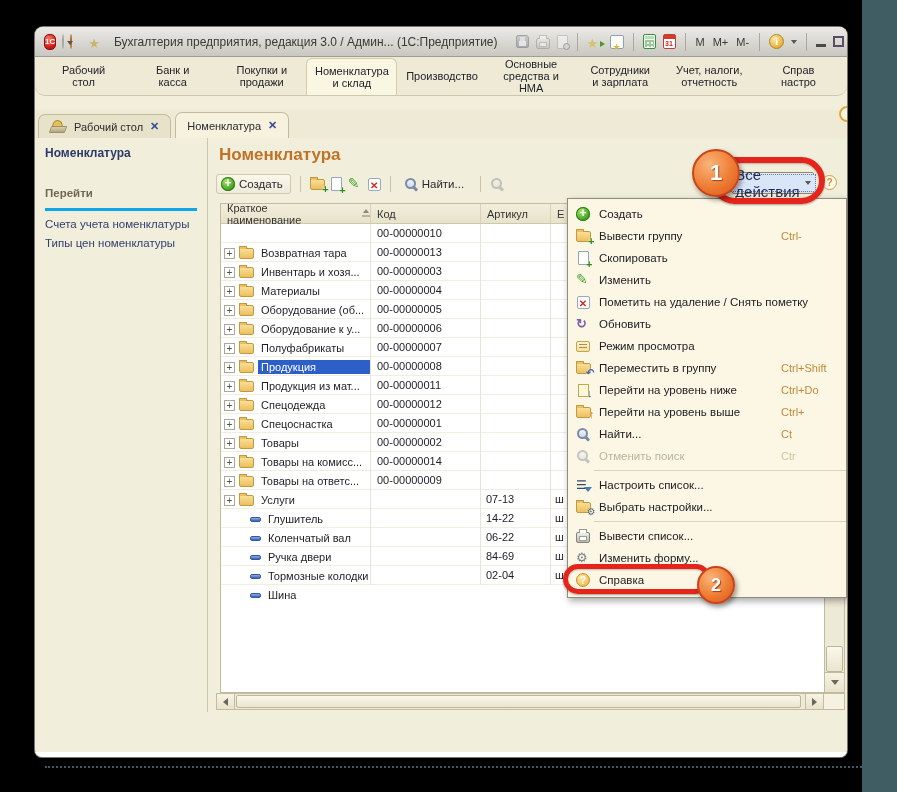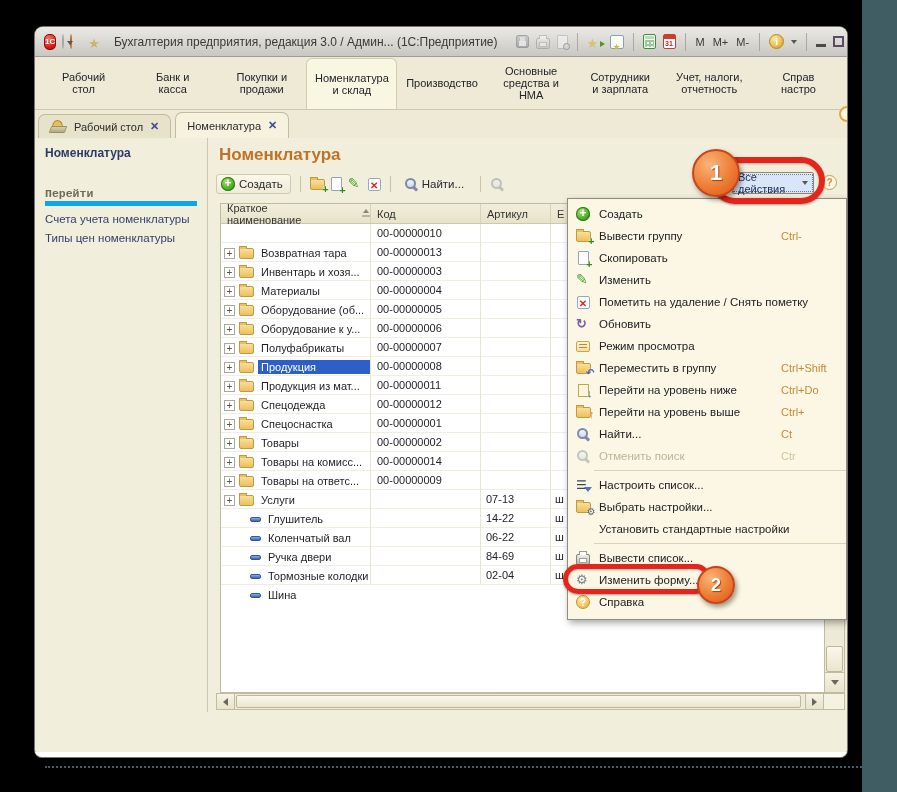--- a/index.html
+++ b/index.html
@@ -68,22 +68,22 @@
               background:radial-gradient(circle at 35% 30%, #ffe9a8, #e8b23c 70%, #cf9a26);
               font-weight:bold; font-size:10px; font-family:"Liberation Serif",serif;
               display:flex; align-items:center; justify-content:center; }
   .info-btn::before { content:"i"; }
   .caret-down { width:0; height:0; border-left:3px solid transparent; border-right:3px solid transparent;
                 border-top:4px solid #5a5850; }
   .min-btn { width:10px; height:3px; background:#4a4a46; margin-top:7px; }
   .max-btn { width:11px; height:11px; border:2px solid #5c4a66; }
 
   
-  .ribbon { position:absolute; left:0; top:30px; right:0; height:53px; background:#eeead6;
-            border-bottom:1px solid #cdc7ab; display:flex; align-items:stretch; padding:0 4px; }
+  .ribbon { position:absolute; left:0; top:30px; right:0; height:39px; background:#eeead6;
+            border-bottom:1px solid #cdc7ab; display:flex; align-items:stretch; padding:0 4px;border-radius:10px; }
   .rtab { flex:1 1 0; display:flex; align-items:center; justify-content:center; text-align:center;
           white-space:pre-line; font-size:11px; color:#23232a; padding:3px 4px; cursor:default; }
   .rtab.active { background:#f9f6e2; border:1px solid #d2cbac; border-bottom:none;
                  border-radius:6px 6px 0 0; margin-top:1px; }
 
   
   .tabbar { position:absolute; left:0; top:83px; right:0; height:28px; background:#eeead6;
             display:flex; align-items:flex-end; padding-left:3px; }
   .dtab { height:24px; display:flex; align-items:center; gap:7px; padding:0 11px;
           background:#e7e2ca; border:1px solid #c2bc9e; border-bottom:none;
@@ -98,21 +98,21 @@
       background:linear-gradient(#d8cfae,#b3a87e); border:1px solid #9a8f66; border-radius:1px;
       transform:skewX(-20deg); }
   .edge-circle { position:absolute; right:-8px; top:79px; width:16px; height:16px; border-radius:50%;
                  border:2px solid #e0a83c; background:#fdf6e0; z-index:3; }
 
   
   .sidebar { position:absolute; left:0; top:111px; width:173px; bottom:45px; background:#f1eedb;
              border-right:1px solid #cdc7ab; }
   .sb-heading { margin:8px 10px 0; color:#2b3a66; font-weight:bold; font-size:12px; }
   .sb-section { margin:27px 10px 5px; color:#6e6a52; font-weight:bold; font-size:11.5px;
-                border-bottom:5px solid #0ea5e9; padding-bottom:1px;font-family:Liberation Mono, monospace; }
+                border-bottom:3px solid #0ea5e9; padding-bottom:9px; }
   .sb-link { display:block; margin:7px 10px; color:#33406e; font-size:11.5px; cursor:pointer; }
 
   
   .main { position:absolute; left:173px; top:111px; right:0; bottom:45px; background:#f1eedb; }
   .page-title { position:absolute; left:11px; top:7px; font-size:17px; font-weight:bold; color:#bf7328; }
 
   .toolbar { position:absolute; left:8px; top:34px; height:24px; display:flex; align-items:center;
              gap:6px; font-size:11.5px; color:#2a2a2e; }
   .tb-sep { width:1px; height:16px; background:#c9c3a8; margin:0 3px; }
   .btn-create { display:flex; align-items:center; gap:4px; padding:2px 7px 2px 4px;
@@ -167,21 +167,21 @@
   .i-gear::before { content:"⚙"; font-size:13px; color:#7a828c; line-height:14px; }
   .i-help { width:14px; height:14px; border-radius:50%; border:1px solid #c28f28; position:relative;
       background:radial-gradient(circle at 35% 30%, #ffe9a8, #eab13c); }
   .i-help::before { content:"?"; position:absolute; left:0; right:0; text-align:center; color:#fff;
       font-weight:bold; font-size:10px; line-height:13px; }
 
   .all-actions { position:absolute; left:524px; top:34px; width:82px; height:22px;
       background:linear-gradient(#f3efdc,#e4ded9); border:1px solid #8a877a; border-radius:2px;
       display:flex; align-items:center; justify-content:center; cursor:pointer; z-index:2; }
   .all-actions .inner { display:flex; align-items:center; gap:5px; padding:1px 4px;
-      border:1px dotted #5b79c4; background:#d9e6f8; font-size:11px; color:#1e2a52; height:18px; }
+      border:1px dotted #5b79c4; background:#d9e6f8; font-size:15px; color:#1e2a52; height:18px; }
   .help-circle { position:absolute; left:614px; top:37px; width:15px; height:15px; border-radius:50%;
       border:1px solid #d49c3e; color:#cf9230; background:#fdf8e7; font-size:10px; font-weight:bold;
       display:flex; align-items:center; justify-content:center; cursor:pointer; }
 
   
   .table-wrap { position:absolute; left:12px; top:65px; width:608px; height:490px;
                 background:#fff; border:1px solid #c2bc9e; }
   .thead { display:flex; height:20px; background:linear-gradient(#f2eedc,#e7e2ca);
            border-bottom:1px solid #cdc7ab; font-size:11px; color:#333; }
   .th { display:flex; align-items:center; padding-left:6px; border-right:1px solid #d8d2b8; }
@@ -699,24 +699,20 @@
           <span class="i-configure"></span>
         </span>
         <span class="lab">Настроить список...</span>
       </div>
       <div class="mi">
         <span class="micw">
           <span class="i-folder gear-badge"></span>
         </span>
         <span class="lab">Выбрать настройки...</span>
       </div>
-      <div class="mi">
-        <span class="micw"></span>
-        <span class="lab">Установить стандартные настройки</span>
-      </div>
       <div class="msep"></div>
       <div class="mi">
         <span class="micw">
           <span class="i-print"></span>
         </span>
         <span class="lab">Вывести список...</span>
       </div>
       <div class="mi">
         <span class="micw">
           <span class="i-gear"></span>

